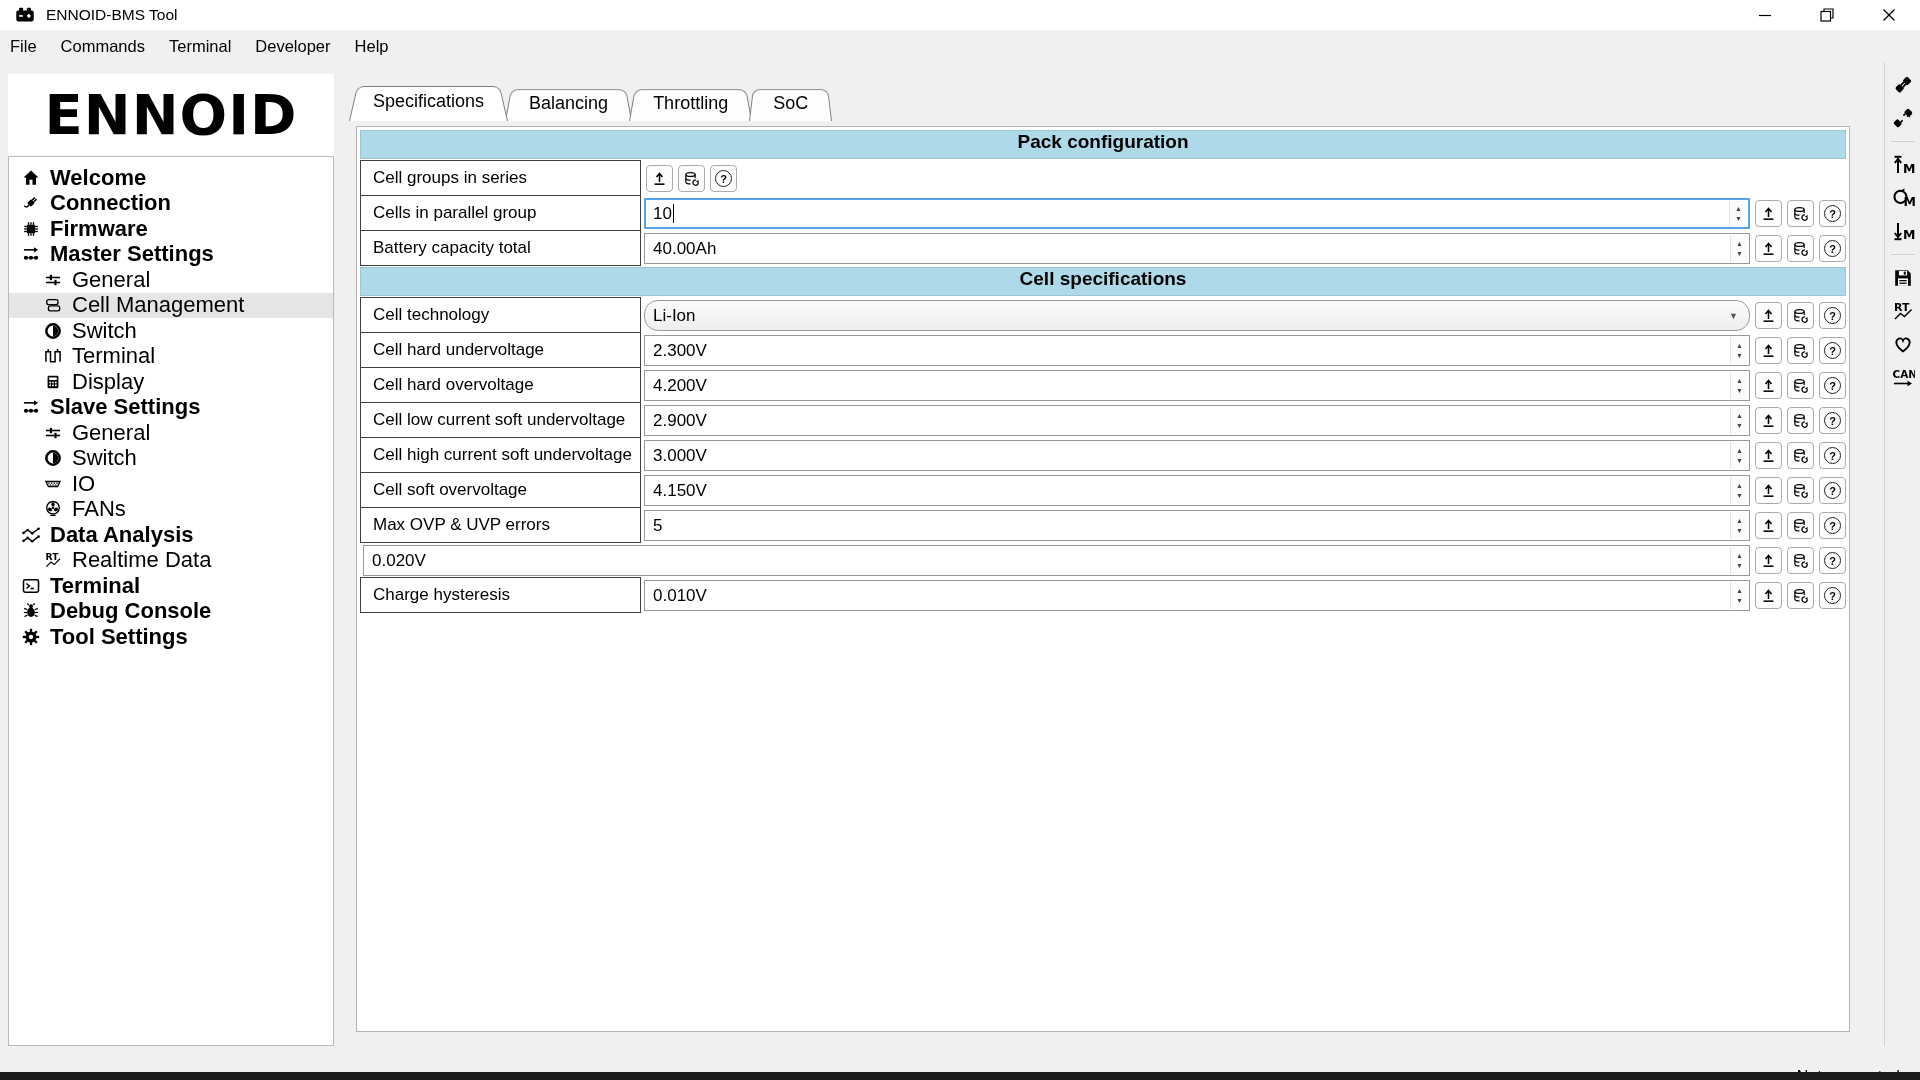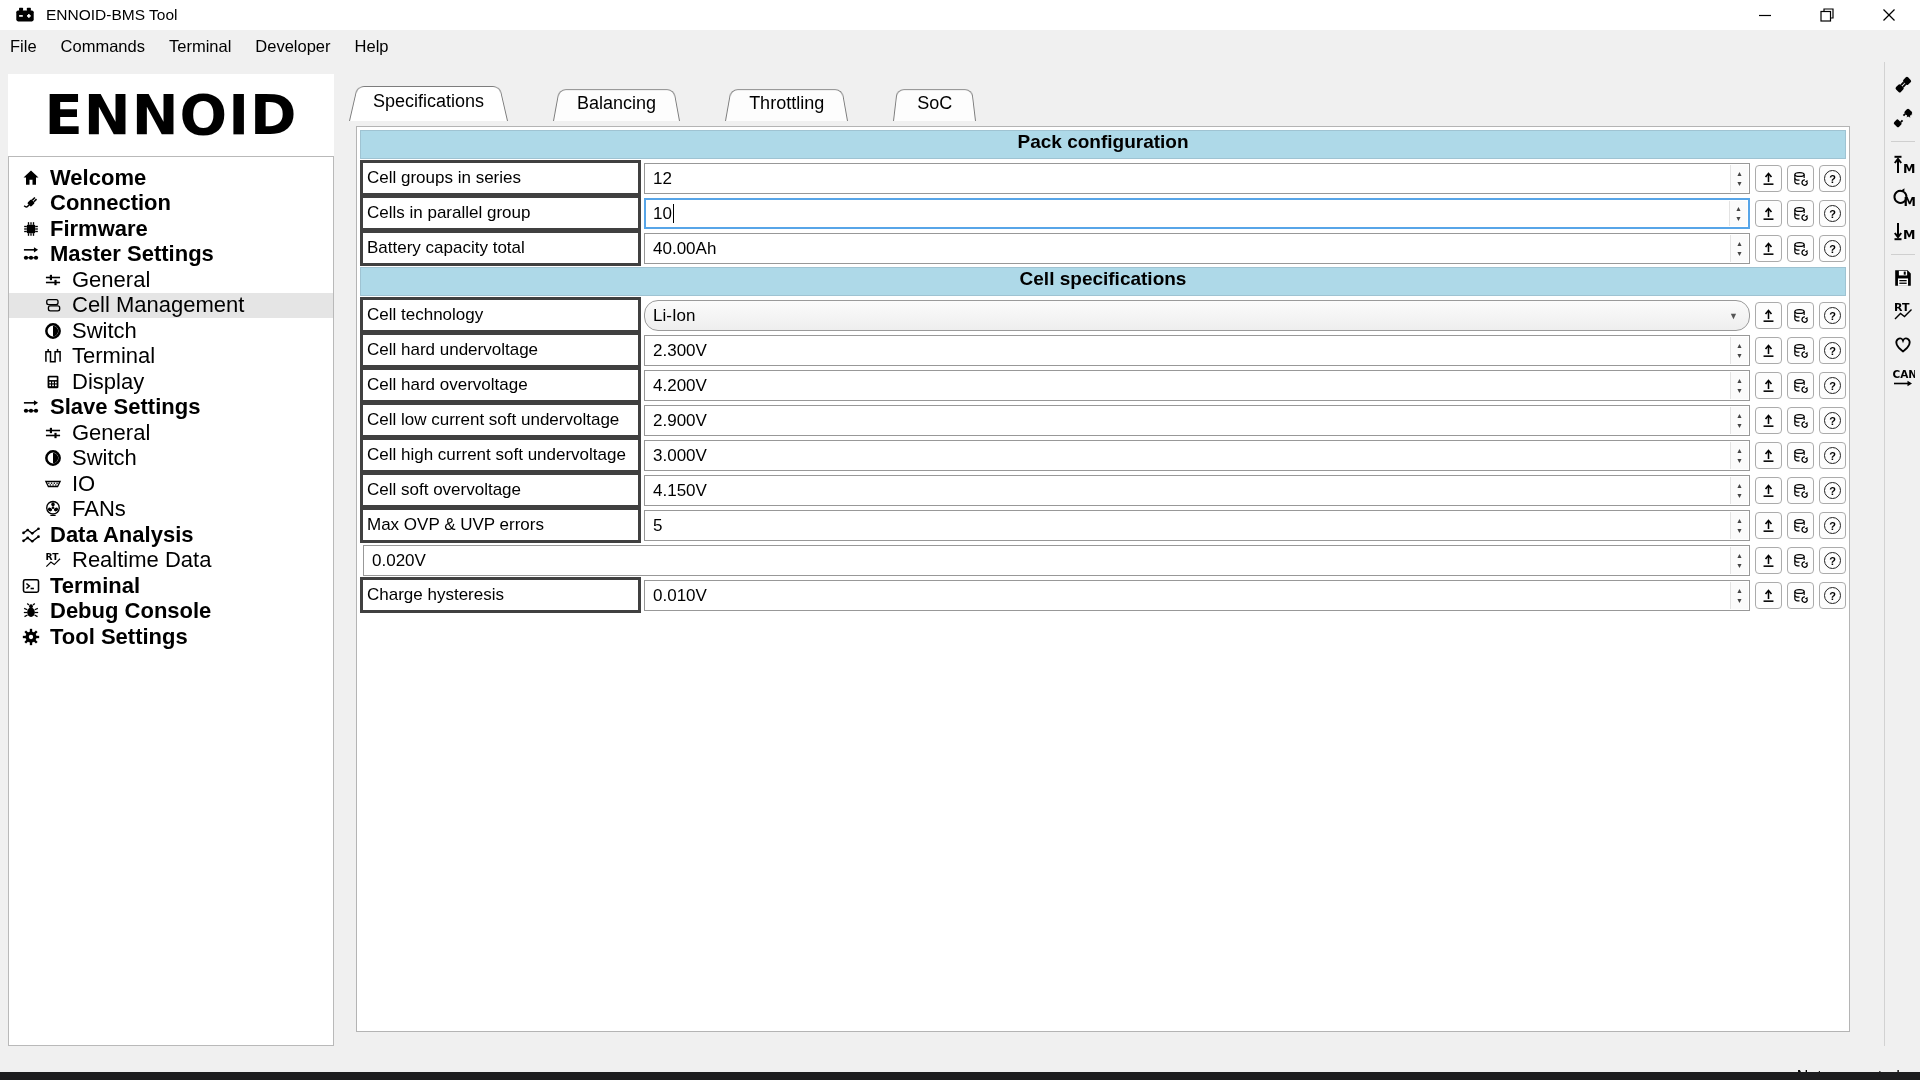--- a/index.html
+++ b/index.html
@@ -33,38 +33,38 @@
     font-family:"DejaVu Sans","Liberation Sans",sans-serif;}
   .nav-box{position:absolute;left:8px;top:156px;width:326px;height:890px;background:#ffffff;
     border:1px solid #b9b9b9;box-sizing:border-box;padding-top:8px;}
   .nav-item{display:flex;align-items:center;height:25.5px;padding-left:12px;font-size:22px;gap:9px;}
   .nav-item.sub{padding-left:34px;}
   .nav-item.bold{font-weight:bold;}
   .nav-item.selected{background:#e5e5e5;}
   .nav-ico{width:20px;height:20px;flex:0 0 20px;}
 
   
-  .tabs{position:absolute;left:352px;top:82px;height:39px;display:flex;align-items:flex-end;z-index:3;gap:48px;}
+  .tabs{position:absolute;left:352px;top:82px;height:39px;display:flex;align-items:flex-end;z-index:3;}
   .tab{position:relative;height:35px;padding:0 24px;display:flex;align-items:center;
     font-size:18px;margin-left:-3px;}
   .tab::before{content:'';position:absolute;inset:0;background:#fdfdfd;
     border:1px solid #7d7d7d;border-bottom:none;border-radius:8px 8px 0 0;
     transform:perspective(30px) rotateX(5deg);transform-origin:50% 100%;z-index:-1;}
   .tab.active{height:39px;z-index:4;}
   .tab.active::before{background:#ffffff;}
 
   
   .pane{position:absolute;left:356px;top:126px;width:1494px;height:906px;background:#ffffff;
     border:1px solid #b4b4b4;box-sizing:border-box;padding:2px;z-index:2;}
   .sec-head{height:27px;margin:1px 1px 2px 1px;background:#aed9e8;border:1px solid #9fc3d2;
     display:flex;justify-content:center;
     font-weight:bold;font-size:19px;}
   .row{display:flex;align-items:stretch;height:35px;margin:0 1px;}
-  .lbl{width:281px;flex:0 0 281px;border:3px solid #404040;background:#fff;
-    display:flex;align-items:center;padding-left:4px;box-sizing:border-box;
+  .lbl{width:281px;flex:0 0 281px;border:1px solid #404040;background:#fff;
+    display:flex;align-items:center;padding-left:12px;box-sizing:border-box;
     font-size:17px;margin-top:-1px;white-space:nowrap;overflow:hidden;}
   .row:first-of-type .lbl{margin-top:0;}
   .val{flex:1;position:relative;border:1px solid #989898;background:#fff;margin:2px 0 2px 3px;
     display:flex;align-items:center;padding-left:8px;box-sizing:border-box;font-size:17px;}
   .val.focus{border:2px solid #57a5e8;padding-left:7px;}
   .caret{display:inline-block;width:1px;height:19px;background:#000;margin-left:1px;}
   .spin{position:absolute;right:1px;top:1px;bottom:1px;width:17px;background:#fbfbfb;
     display:flex;flex-direction:column;align-items:center;justify-content:center;gap:3px;
     border-left:1px solid #e3e3e3;}
   .sp{font-size:7px;color:#444;line-height:1;cursor:default;}
@@ -488,27 +488,20 @@
 </div>
 
 <div class="pane">
 
   <div class="sec-head">
     <span>Pack configuration</span>
   </div>
 
   <div class="row">
     <div class="lbl">Cell groups in series</div>
-    <div class="val">
-      <span>12</span>
-      <span class="spin">
-        <span class="sp">▲</span>
-        <span class="sp">▼</span>
-      </span>
-    </div>
     <div class="btn">
         <svg width="17" height="17">
           <use href="#i-upload"></use>
         </svg>
       </div>
     <div class="btn">
         <svg width="18" height="18">
           <use href="#i-dbrefresh"></use>
         </svg>
       </div>

